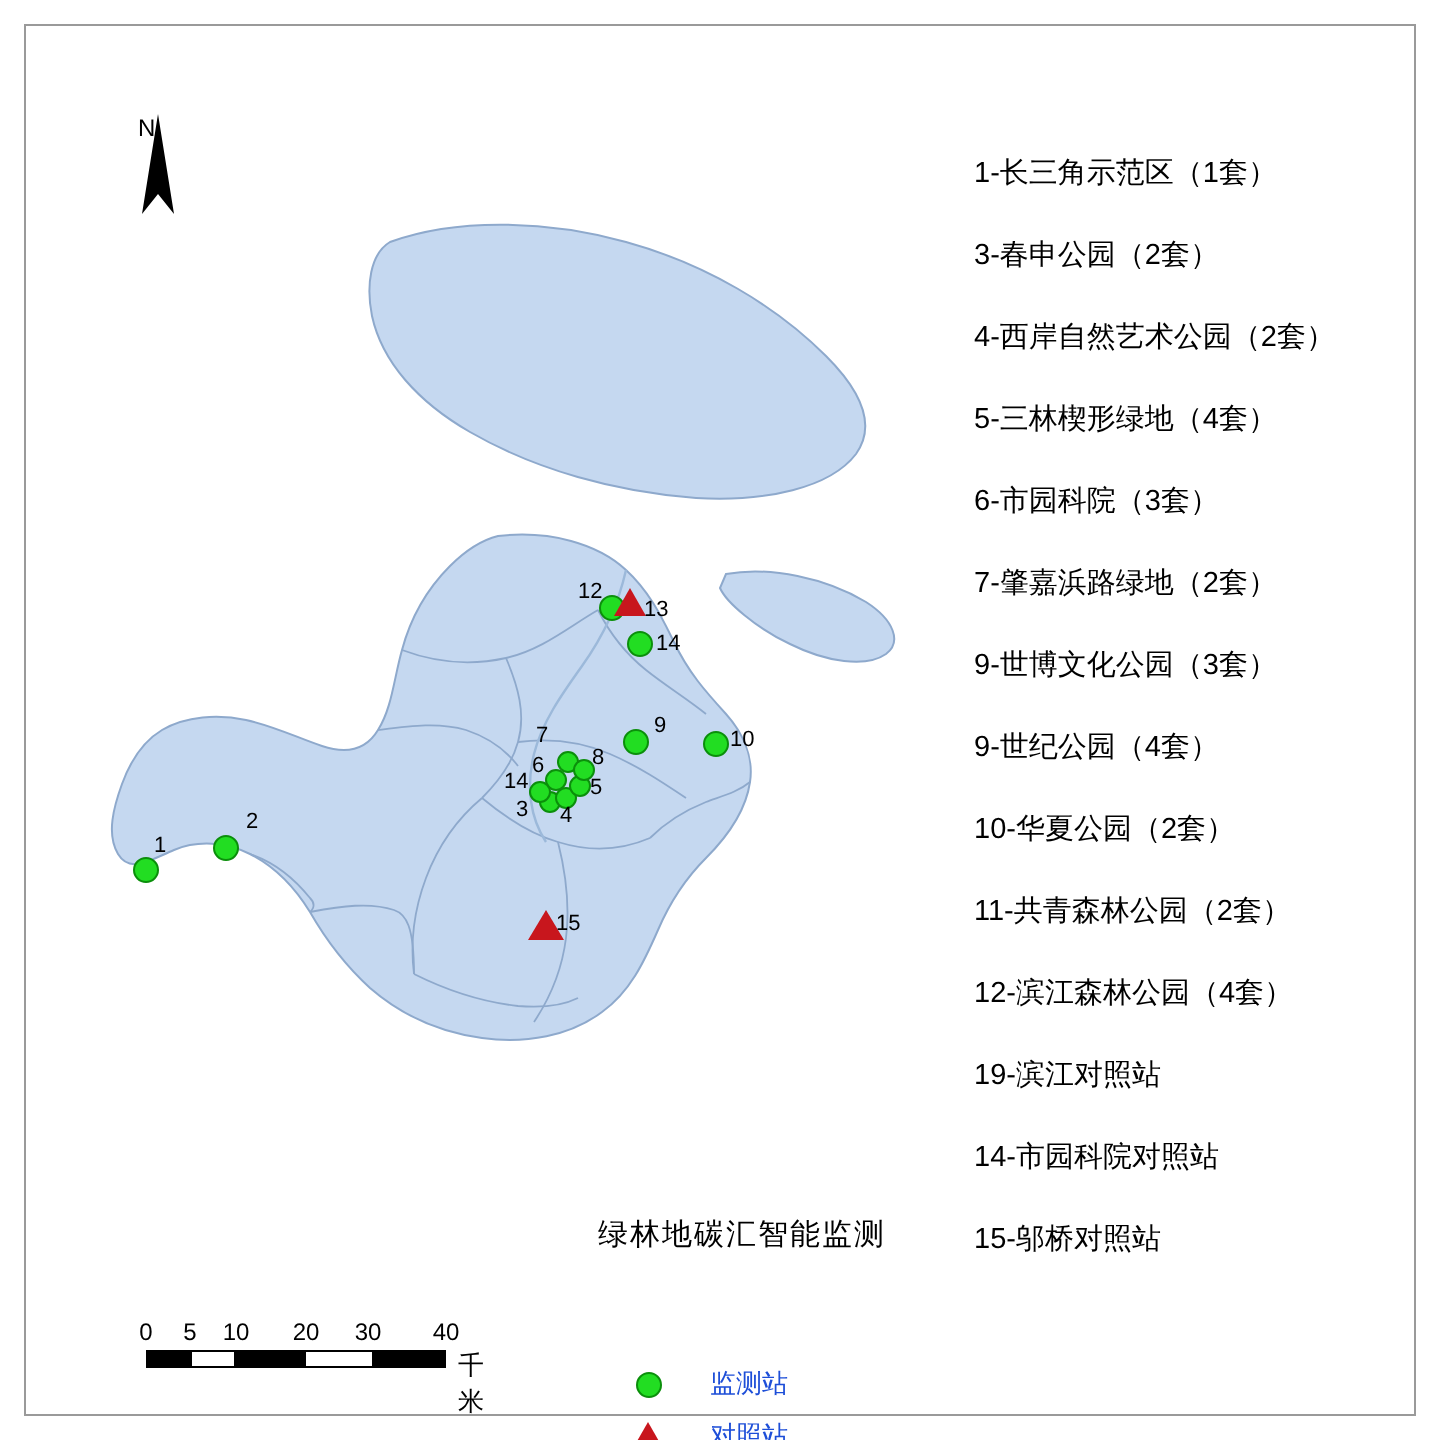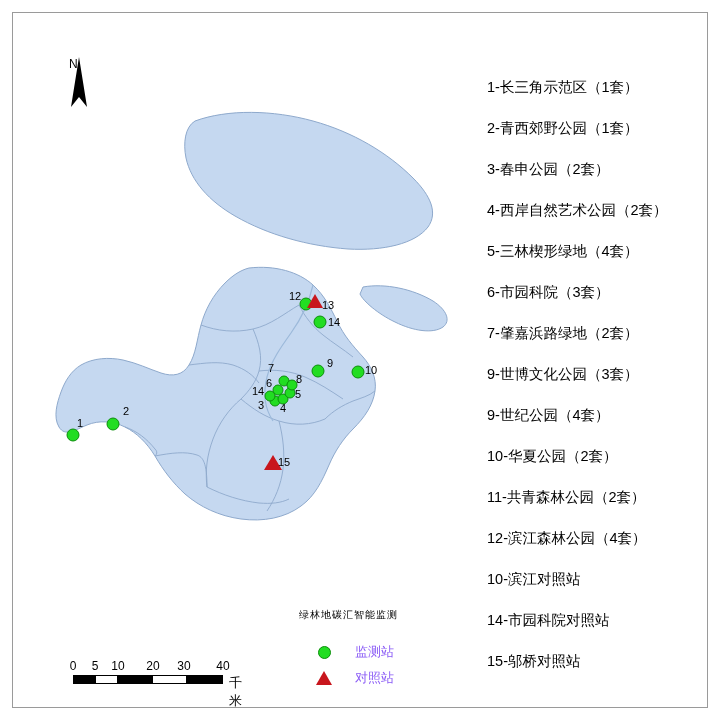--- a/index.html
+++ b/index.html
@@ -60,30 +60,31 @@
     position: absolute;
     font-size: 11px;
     color: #000;
     white-space: nowrap;
   }
   
   .legend-title {
     position: absolute;
     left: 299px;
     top: 608px;
-    font-size: 10px;
+    font-size: 15px;
     color: #000;
     letter-spacing: 1px;
   }
   .legend-row {
     position: absolute;
     display: flex;
     align-items: center;
     font-size: 13px;
-    color: #8b5cf6;
+    color: #1d4ed8;
+    margin-top: 40px;
   }
   .legend-row .sym {
     width: 26px;
     display: flex;
     justify-content: center;
     align-items: center;
   }
   .legend-row .lbl {
     margin-left: 18px;
   }
@@ -273,29 +274,28 @@
   </div>
   <div class="legend-row" style="left:311px; top:669px;">
     <span class="sym">
         <span class="tri"></span>
       </span>
     <span class="lbl">对照站</span>
   </div>
 
   <div class="list">
     <div class="list-item">1-长三角示范区（1套）</div>
-    <div class="list-item">2-青西郊野公园（1套）</div>
     <div class="list-item">3-春申公园（2套）</div>
     <div class="list-item">4-西岸自然艺术公园（2套）</div>
     <div class="list-item">5-三林楔形绿地（4套）</div>
     <div class="list-item">6-市园科院（3套）</div>
     <div class="list-item">7-肇嘉浜路绿地（2套）</div>
     <div class="list-item">9-世博文化公园（3套）</div>
     <div class="list-item">9-世纪公园（4套）</div>
     <div class="list-item">10-华夏公园（2套）</div>
     <div class="list-item">11-共青森林公园（2套）</div>
     <div class="list-item">12-滨江森林公园（4套）</div>
-    <div class="list-item">10-滨江对照站</div>
+    <div class="list-item">19-滨江对照站</div>
     <div class="list-item">14-市园科院对照站</div>
     <div class="list-item">15-邬桥对照站</div>
   </div>
 
 </div>
 
 </body></html>

